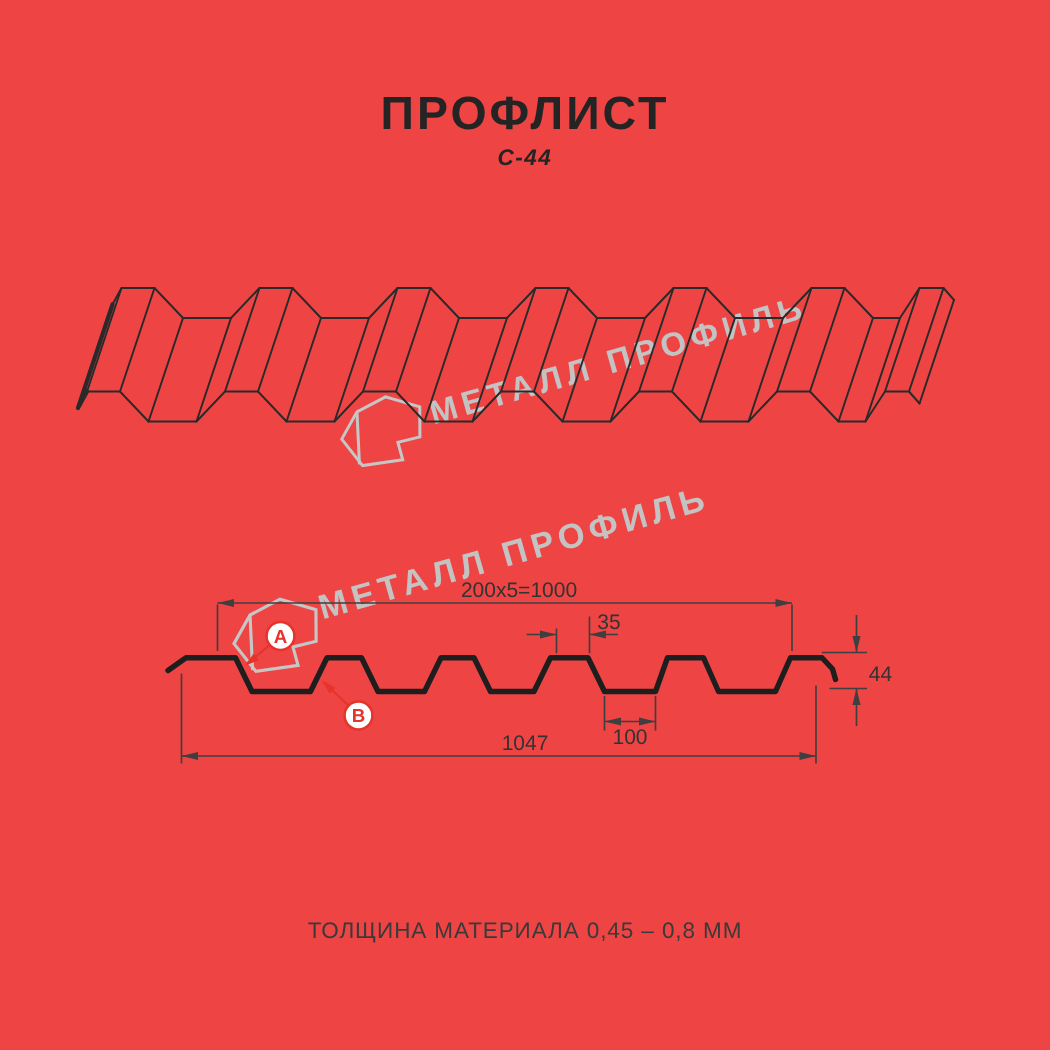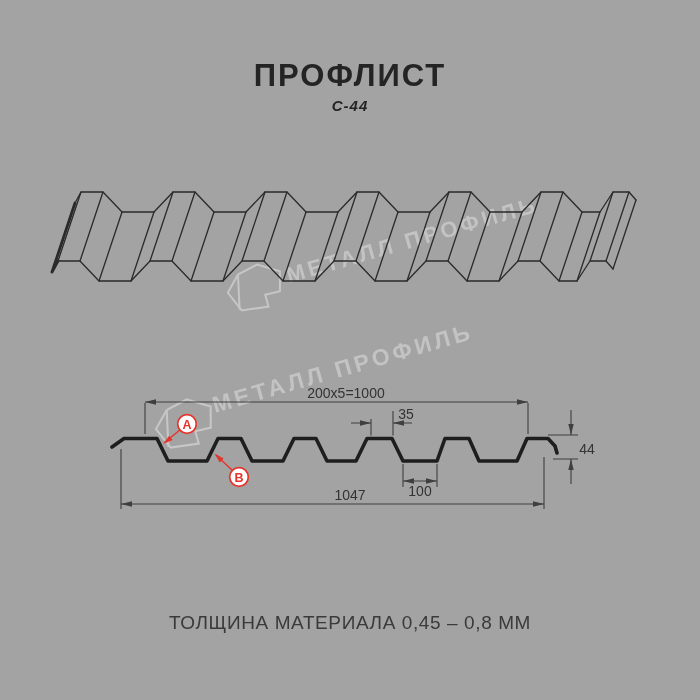--- a/index.html
+++ b/index.html
@@ -1,38 +1,38 @@
 <!DOCTYPE html>
 <html><head>
 <meta charset="utf-8">
 <style>
   html,body{margin:0;padding:0;background:#ffffff;}
   .page{
     position:relative;
     width:700px;height:700px;
-    background:#a3a3a3;
+    background:#ef4444;
     overflow:hidden;
     font-family:"Liberation Sans", sans-serif;
   }
   .page-title{
     position:absolute;top:58px;left:0;width:700px;
     text-align:center;
     font-size:31px;font-weight:700;letter-spacing:2px;
     color:#242424;margin:0;
   }
   .model-label{
     position:absolute;top:97px;left:0;width:700px;
     text-align:center;
     font-size:15px;font-weight:700;letter-spacing:1px;
     color:#242424;margin:0;font-style:italic;
   }
   .thickness-note{
     position:absolute;top:612px;left:0;width:700px;
     text-align:center;
-    font-size:19px;font-weight:400;letter-spacing:0.6px;
+    font-size:15px;font-weight:400;letter-spacing:0.6px;
     color:#3a3a3a;margin:0;
   }
   svg.diagram{position:absolute;top:0;left:0;}
   svg text{font-family:"Liberation Sans", sans-serif;}
   .dim-text{font-size:14px;fill:#333333;}
   .callout-text{font-size:12.5px;font-weight:700;}
   .wm-text{font-size:22px;font-weight:700;letter-spacing:3.5px;}
   .wm-text2{font-size:23px;font-weight:700;letter-spacing:3.5px;}
 </style>
 </head>

